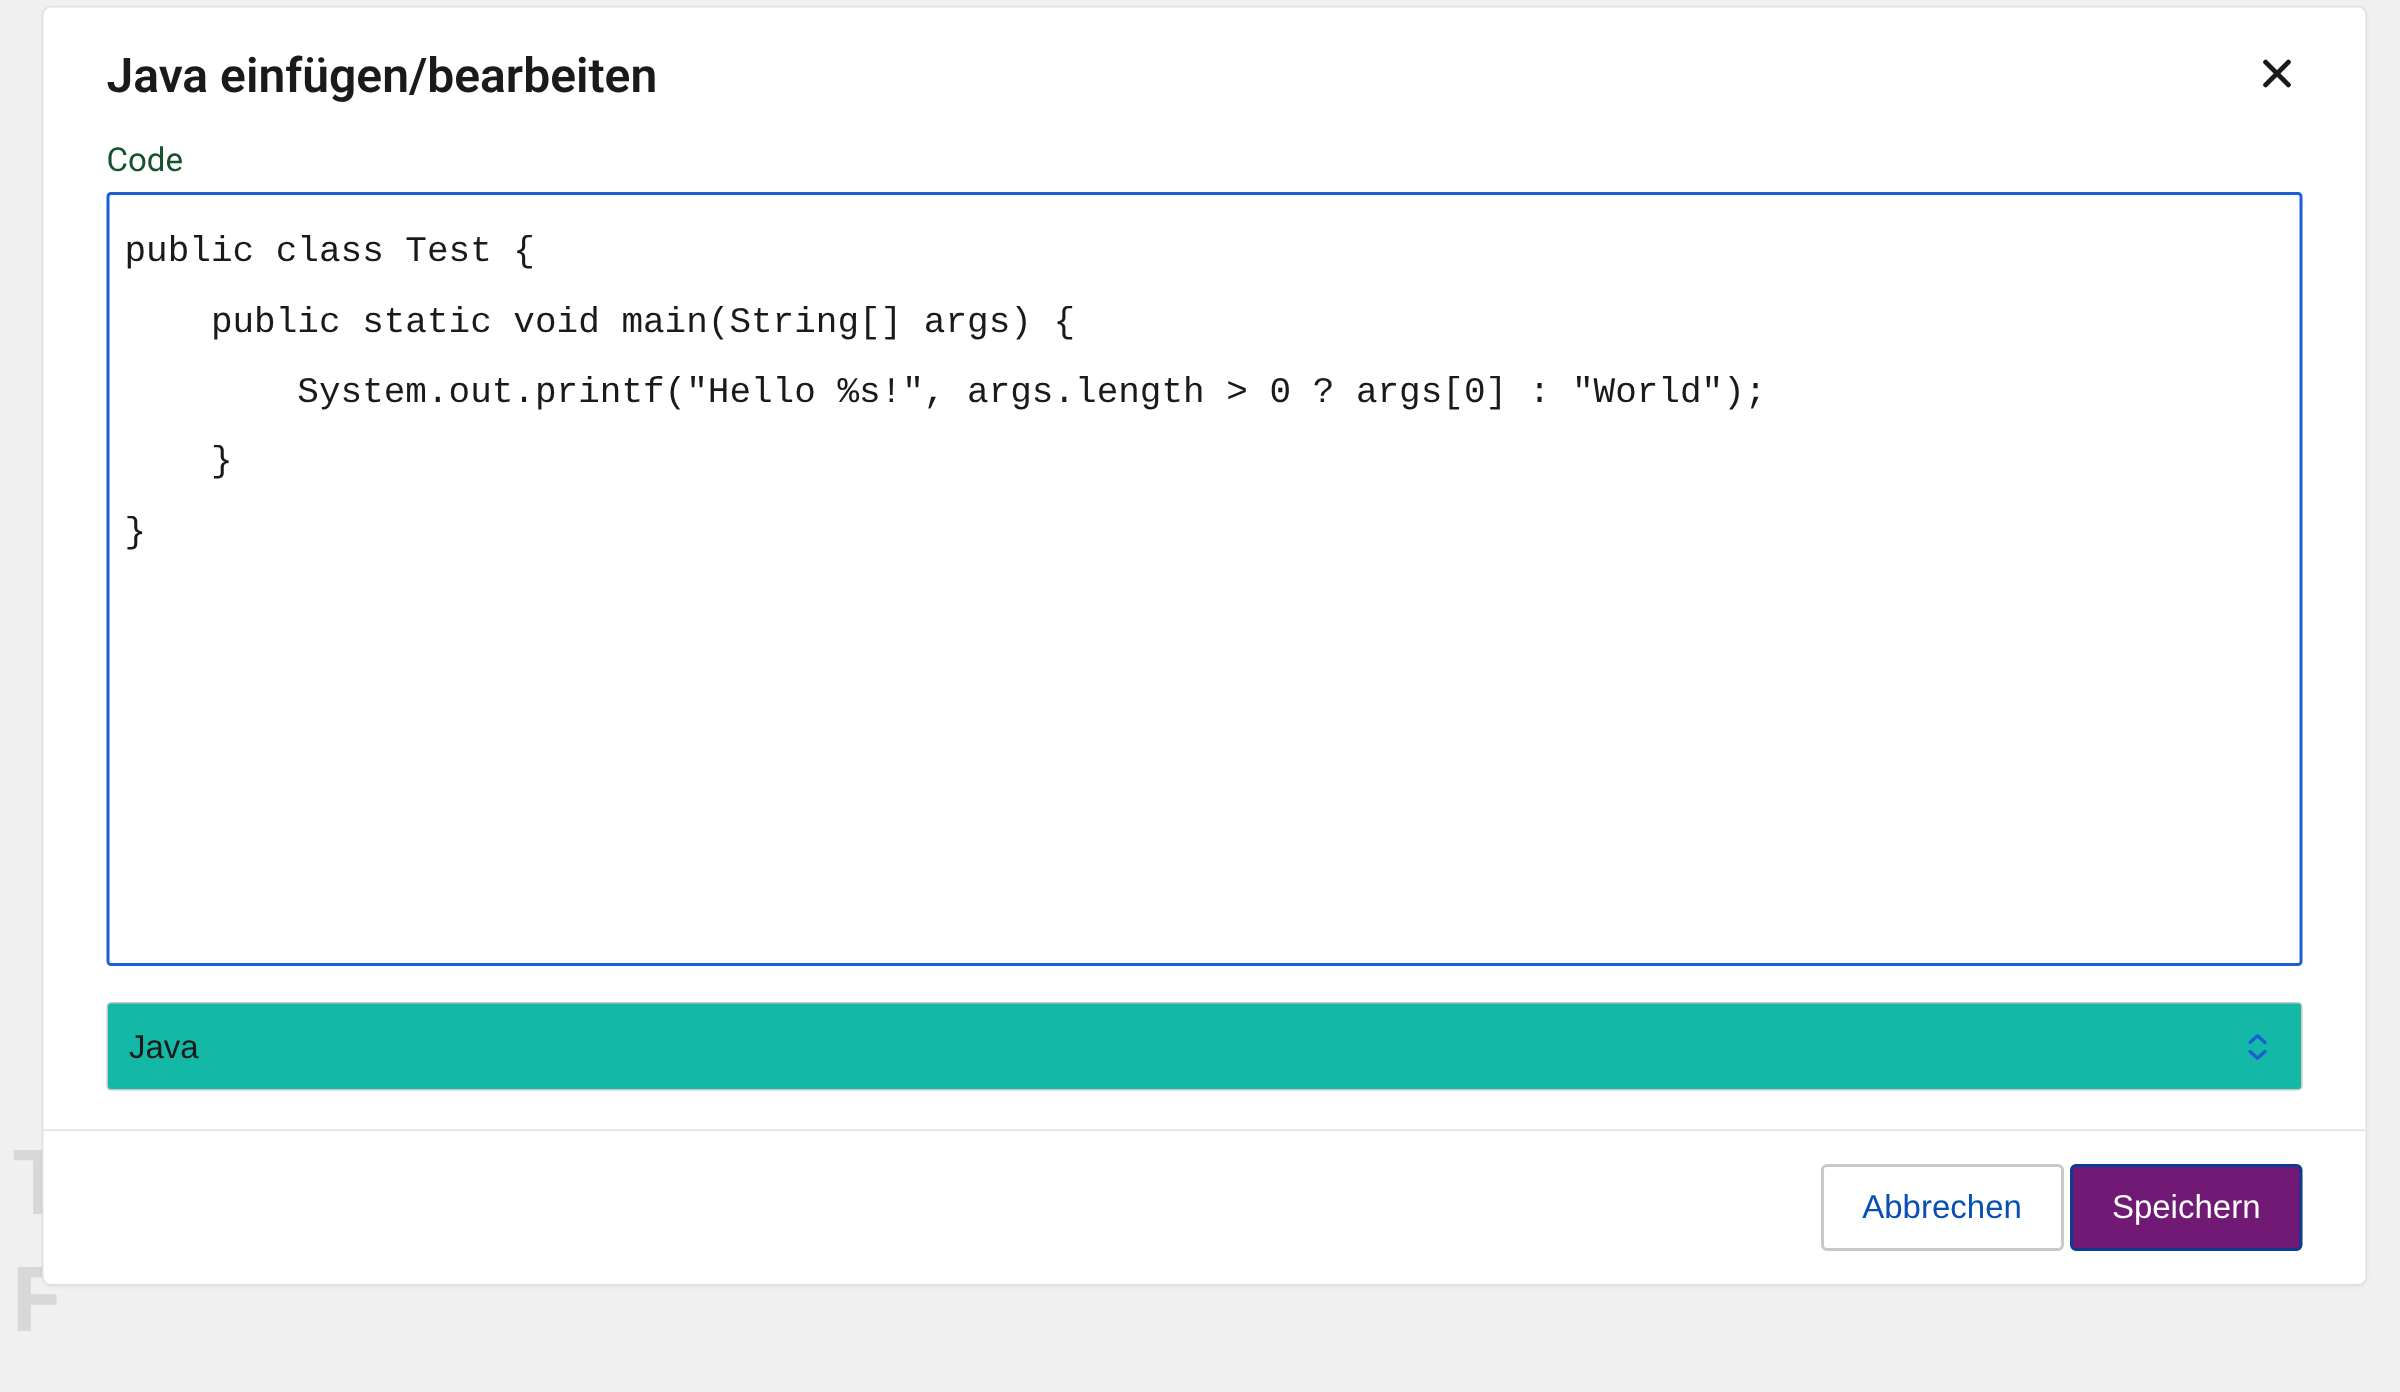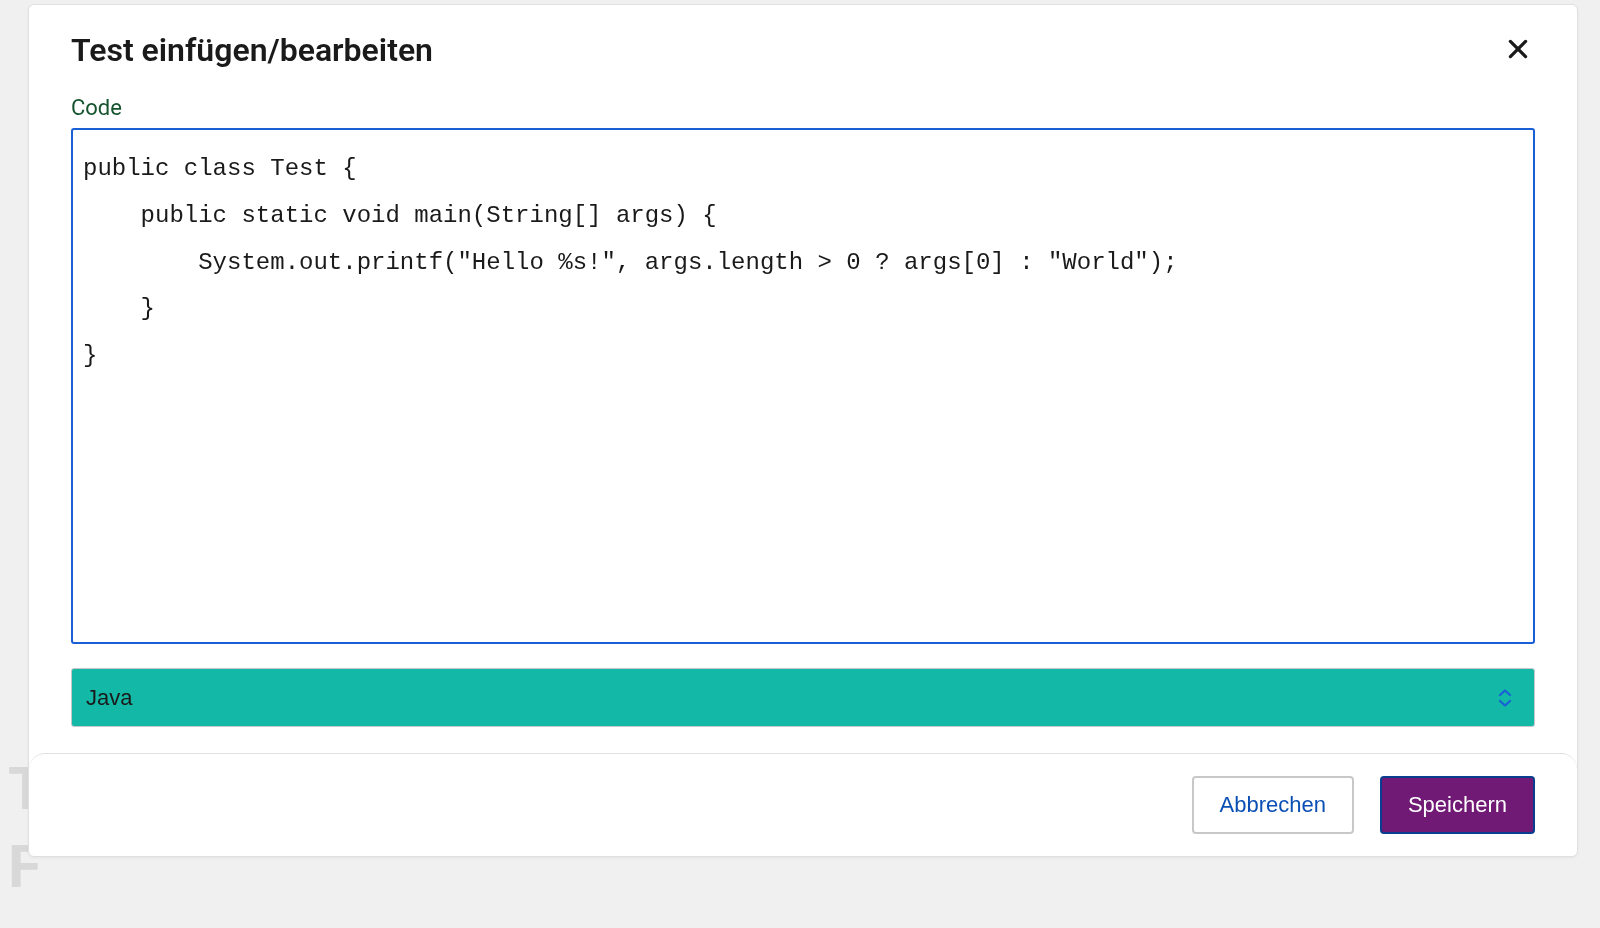--- a/index.html
+++ b/index.html
@@ -107,22 +107,21 @@
     }
     .select-arrow svg {
       width: 16px;
       height: 8px;
     }
     .dialog-footer {
       border-top: 1px solid #e0e0e0;
       padding: 22px 42px;
       display: flex;
       justify-content: flex-end;
-      gap: 26px;
-      border-radius: 16px;
+      gap: 4px;
     }
     .btn {
       padding: 14px 26px;
       font-size: 22px;
       font-weight: 500;
       border-radius: 4px;
       cursor: pointer;
       border: 2px solid;
     }
     .btn-secondary {
@@ -147,21 +146,21 @@
       user-select: none;
     }
   </style>
 </head>
 <body>
 
 <div class="background-text">T<br>F</div>
 
 <div class="dialog">
   <div class="dialog-header">
-    <h2 class="dialog-title">Test einfügen/bearbeiten</h2>
+    <h2 class="dialog-title">Java einfügen/bearbeiten</h2>
     <button class="close-btn">
       <span>
         <svg viewBox="0 0 24 24" fill="none" stroke="currentColor" stroke-width="3" stroke-linecap="round">
           <line x1="5" y1="5" x2="19" y2="19"></line>
           <line x1="19" y1="5" x2="5" y2="19"></line>
         </svg>
       </span>
     </button>
   </div>
 

